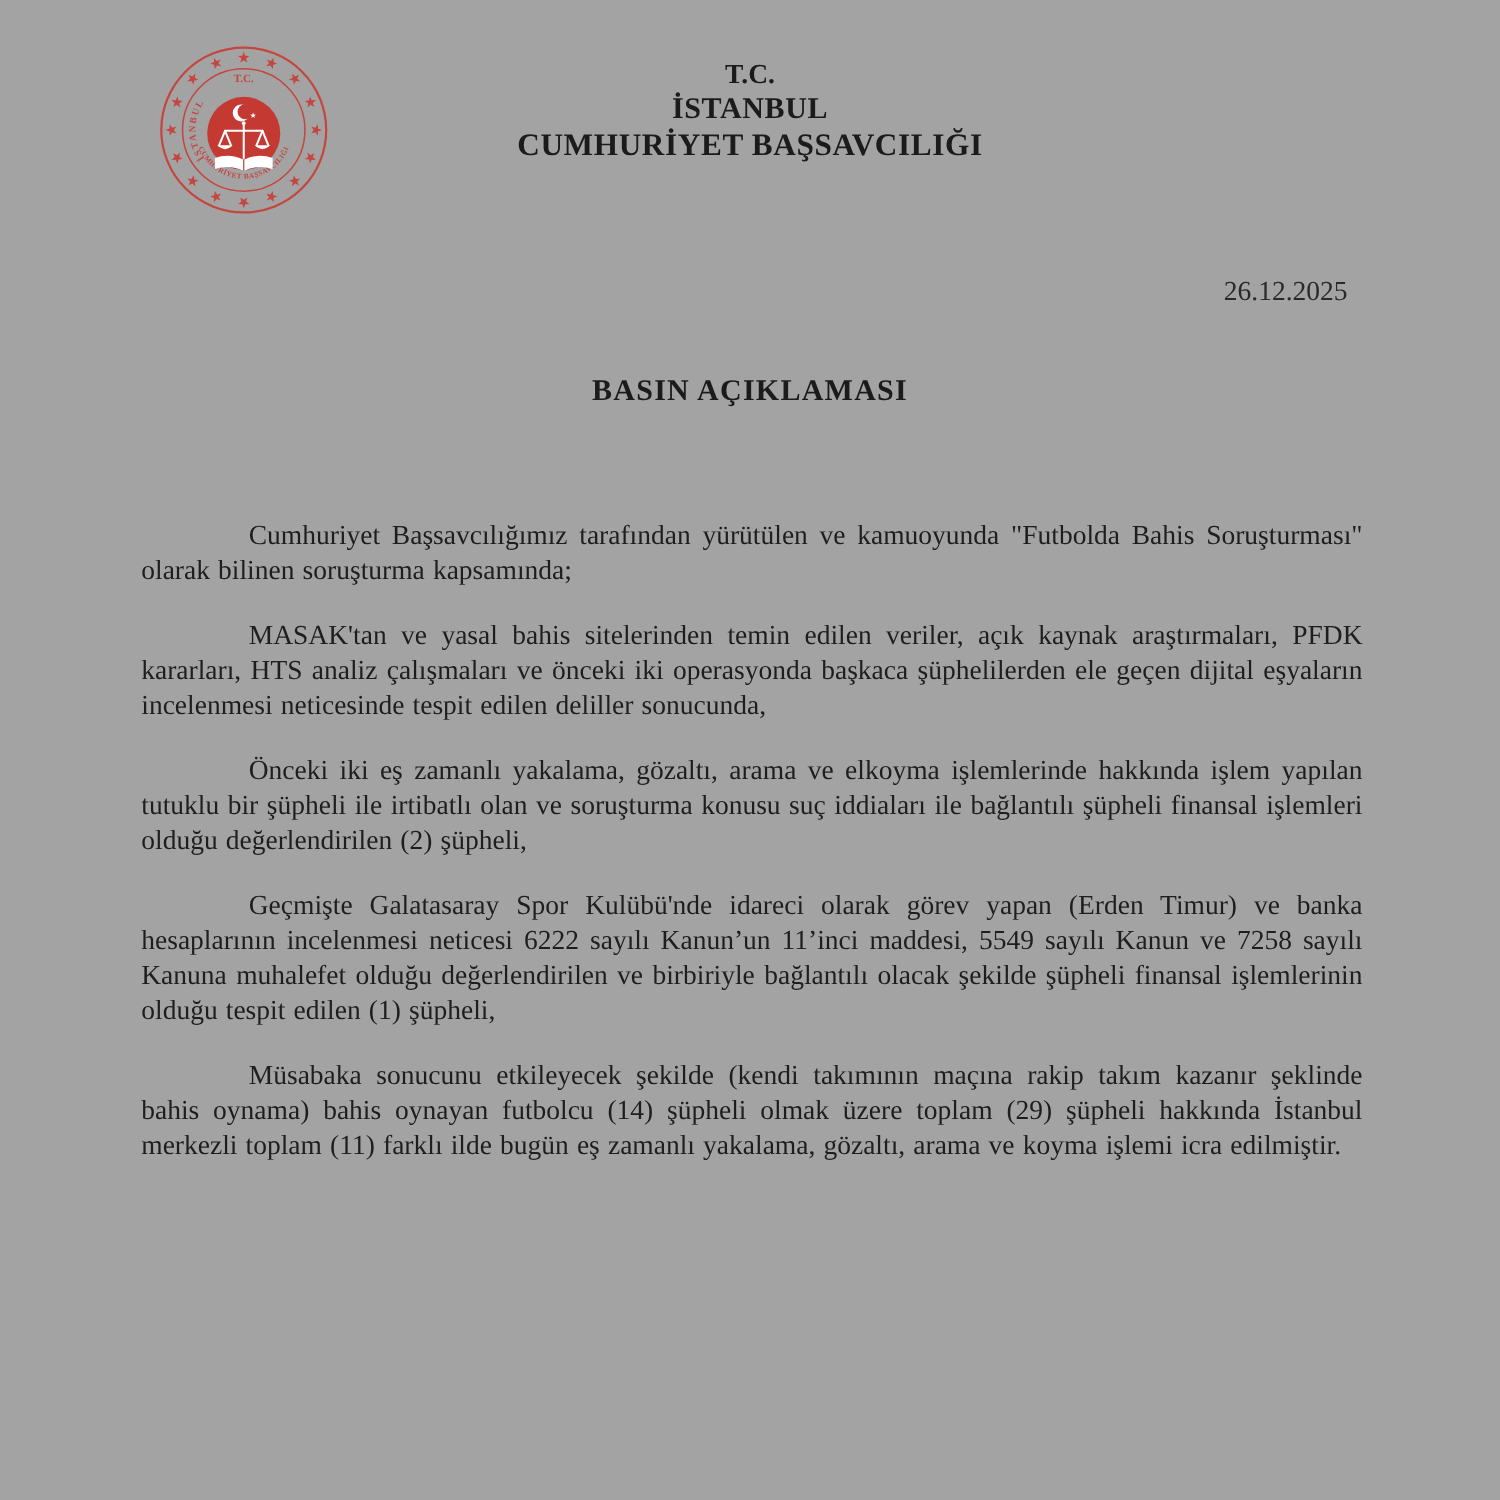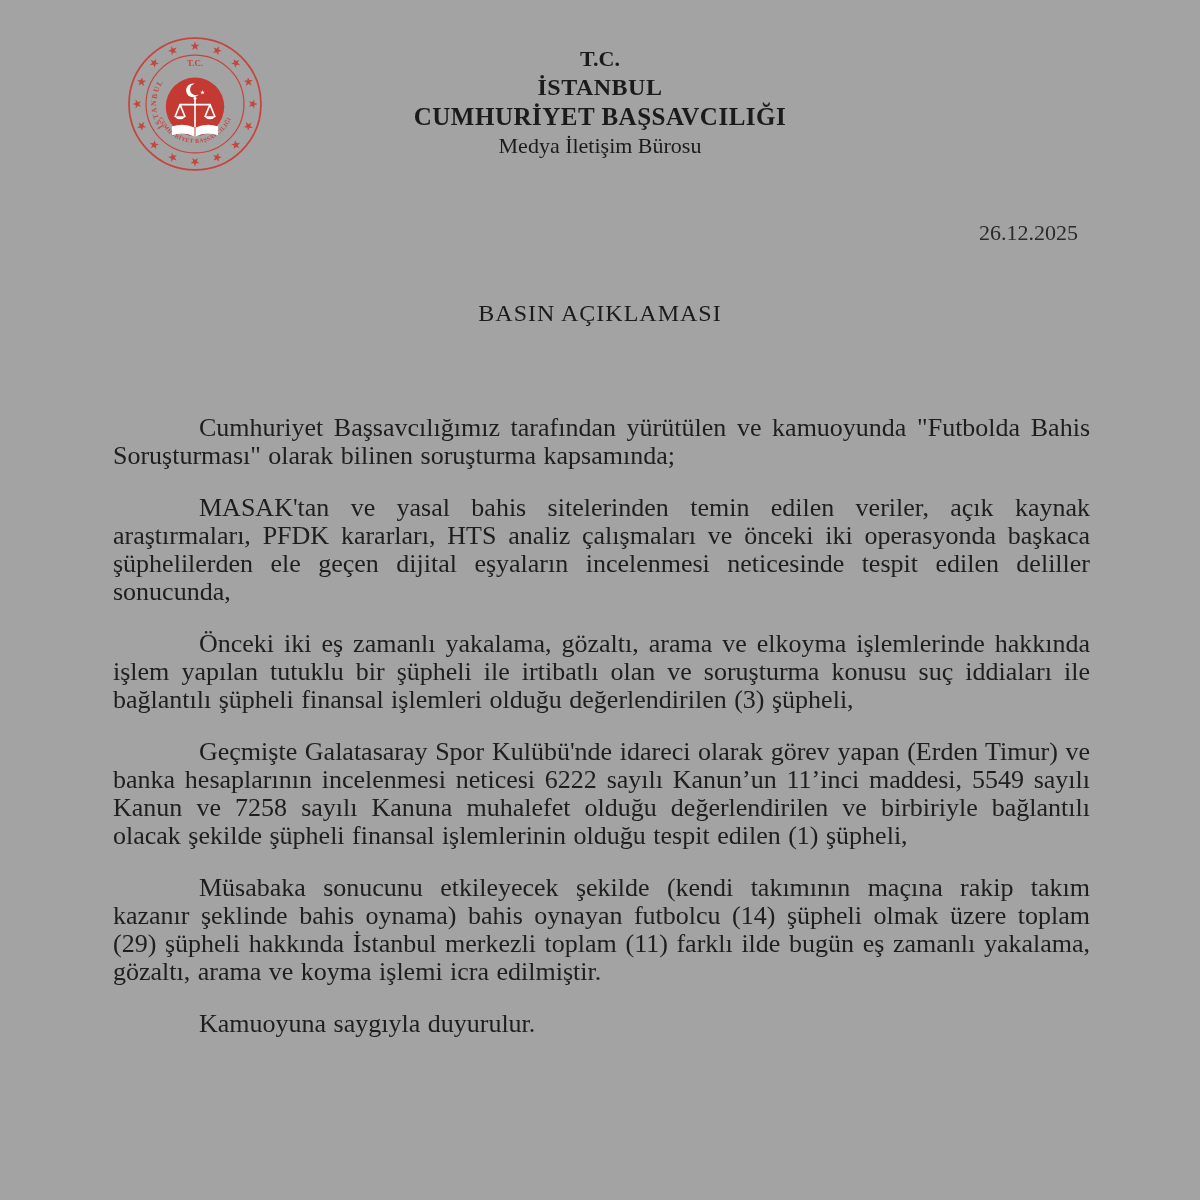--- a/index.html
+++ b/index.html
@@ -31,31 +31,31 @@
   .lh-bureau{font-size:22px;font-weight:normal;}
   
   .date-line{
     position:absolute;top:219px;right:122px;
     font-size:22px;line-height:28px;color:#2a2a2a;
   }
   
   .doc-title{
     position:absolute;left:0;right:0;top:298px;
     text-align:center;
-    font-size:24px;font-weight:normal;letter-spacing:1px;
+    font-size:24px;font-weight:bold;letter-spacing:1px;
     line-height:30px;color:#1b1b1b;
   }
   
   .doc-body{
     position:absolute;left:113px;top:414px;
     width:977px;
   }
   .doc-body p{
     margin:0 0 24px 0;
-    font-size:26px;
+    font-size:22px;
     line-height:28px;
     text-align:justify;
     text-indent:86px;
     color:#1e1e1e;
     word-spacing:1px;
   }
   .doc-body p.closing{margin-bottom:0;}
 </style>
 </head>
 <body>
@@ -125,29 +125,27 @@
         <path d="M66,133 Q83,127 100,135 Q117,127 134,133 L134,146 Q117,140 100,148 Q83,140 66,146 Z" fill="#ffffff"></path>
         <line x1="100" y1="135" x2="100" y2="148" stroke="#c43a33" stroke-width="1.4"></line>
       </g>
     </svg>
   </div>
 
   <div class="letterhead">
     <div class="lh-tc">T.C.</div>
     <div class="lh-city">İSTANBUL</div>
     <div class="lh-office">CUMHURİYET BAŞSAVCILIĞI</div>
-    <div class="lh-bureau">Medya İletişim Bürosu</div>
   </div>
 
   <div class="date-line">26.12.2025</div>
 
   <div class="doc-title">BASIN AÇIKLAMASI</div>
 
   <div class="doc-body">
     <p>Cumhuriyet Başsavcılığımız tarafından yürütülen ve kamuoyunda "Futbolda Bahis Soruşturması" olarak bilinen soruşturma kapsamında;</p>
     <p>MASAK'tan ve yasal bahis sitelerinden temin edilen veriler, açık kaynak araştırmaları, PFDK kararları, HTS analiz çalışmaları ve önceki iki operasyonda başkaca şüphelilerden ele geçen dijital eşyaların incelenmesi neticesinde tespit edilen deliller sonucunda,</p>
-    <p>Önceki iki eş zamanlı yakalama, gözaltı, arama ve elkoyma işlemlerinde hakkında işlem yapılan tutuklu bir şüpheli ile irtibatlı olan ve soruşturma konusu suç iddiaları ile bağlantılı şüpheli finansal işlemleri olduğu değerlendirilen (3) şüpheli,</p>
+    <p>Önceki iki eş zamanlı yakalama, gözaltı, arama ve elkoyma işlemlerinde hakkında işlem yapılan tutuklu bir şüpheli ile irtibatlı olan ve soruşturma konusu suç iddiaları ile bağlantılı şüpheli finansal işlemleri olduğu değerlendirilen (2) şüpheli,</p>
     <p>Geçmişte Galatasaray Spor Kulübü'nde idareci olarak görev yapan (Erden Timur) ve banka hesaplarının incelenmesi neticesi 6222 sayılı Kanun’un 11’inci maddesi, 5549 sayılı Kanun ve 7258 sayılı Kanuna muhalefet olduğu değerlendirilen ve birbiriyle bağlantılı olacak şekilde şüpheli finansal işlemlerinin olduğu tespit edilen (1) şüpheli,</p>
     <p>Müsabaka sonucunu etkileyecek şekilde (kendi takımının maçına rakip takım kazanır şeklinde bahis oynama) bahis oynayan futbolcu (14) şüpheli olmak üzere toplam (29) şüpheli hakkında İstanbul merkezli toplam (11) farklı ilde bugün eş zamanlı yakalama, gözaltı, arama ve koyma işlemi icra edilmiştir.</p>
-    <p class="closing">Kamuoyuna saygıyla duyurulur.</p>
   </div>
 
 </div>
 
 </body></html>

